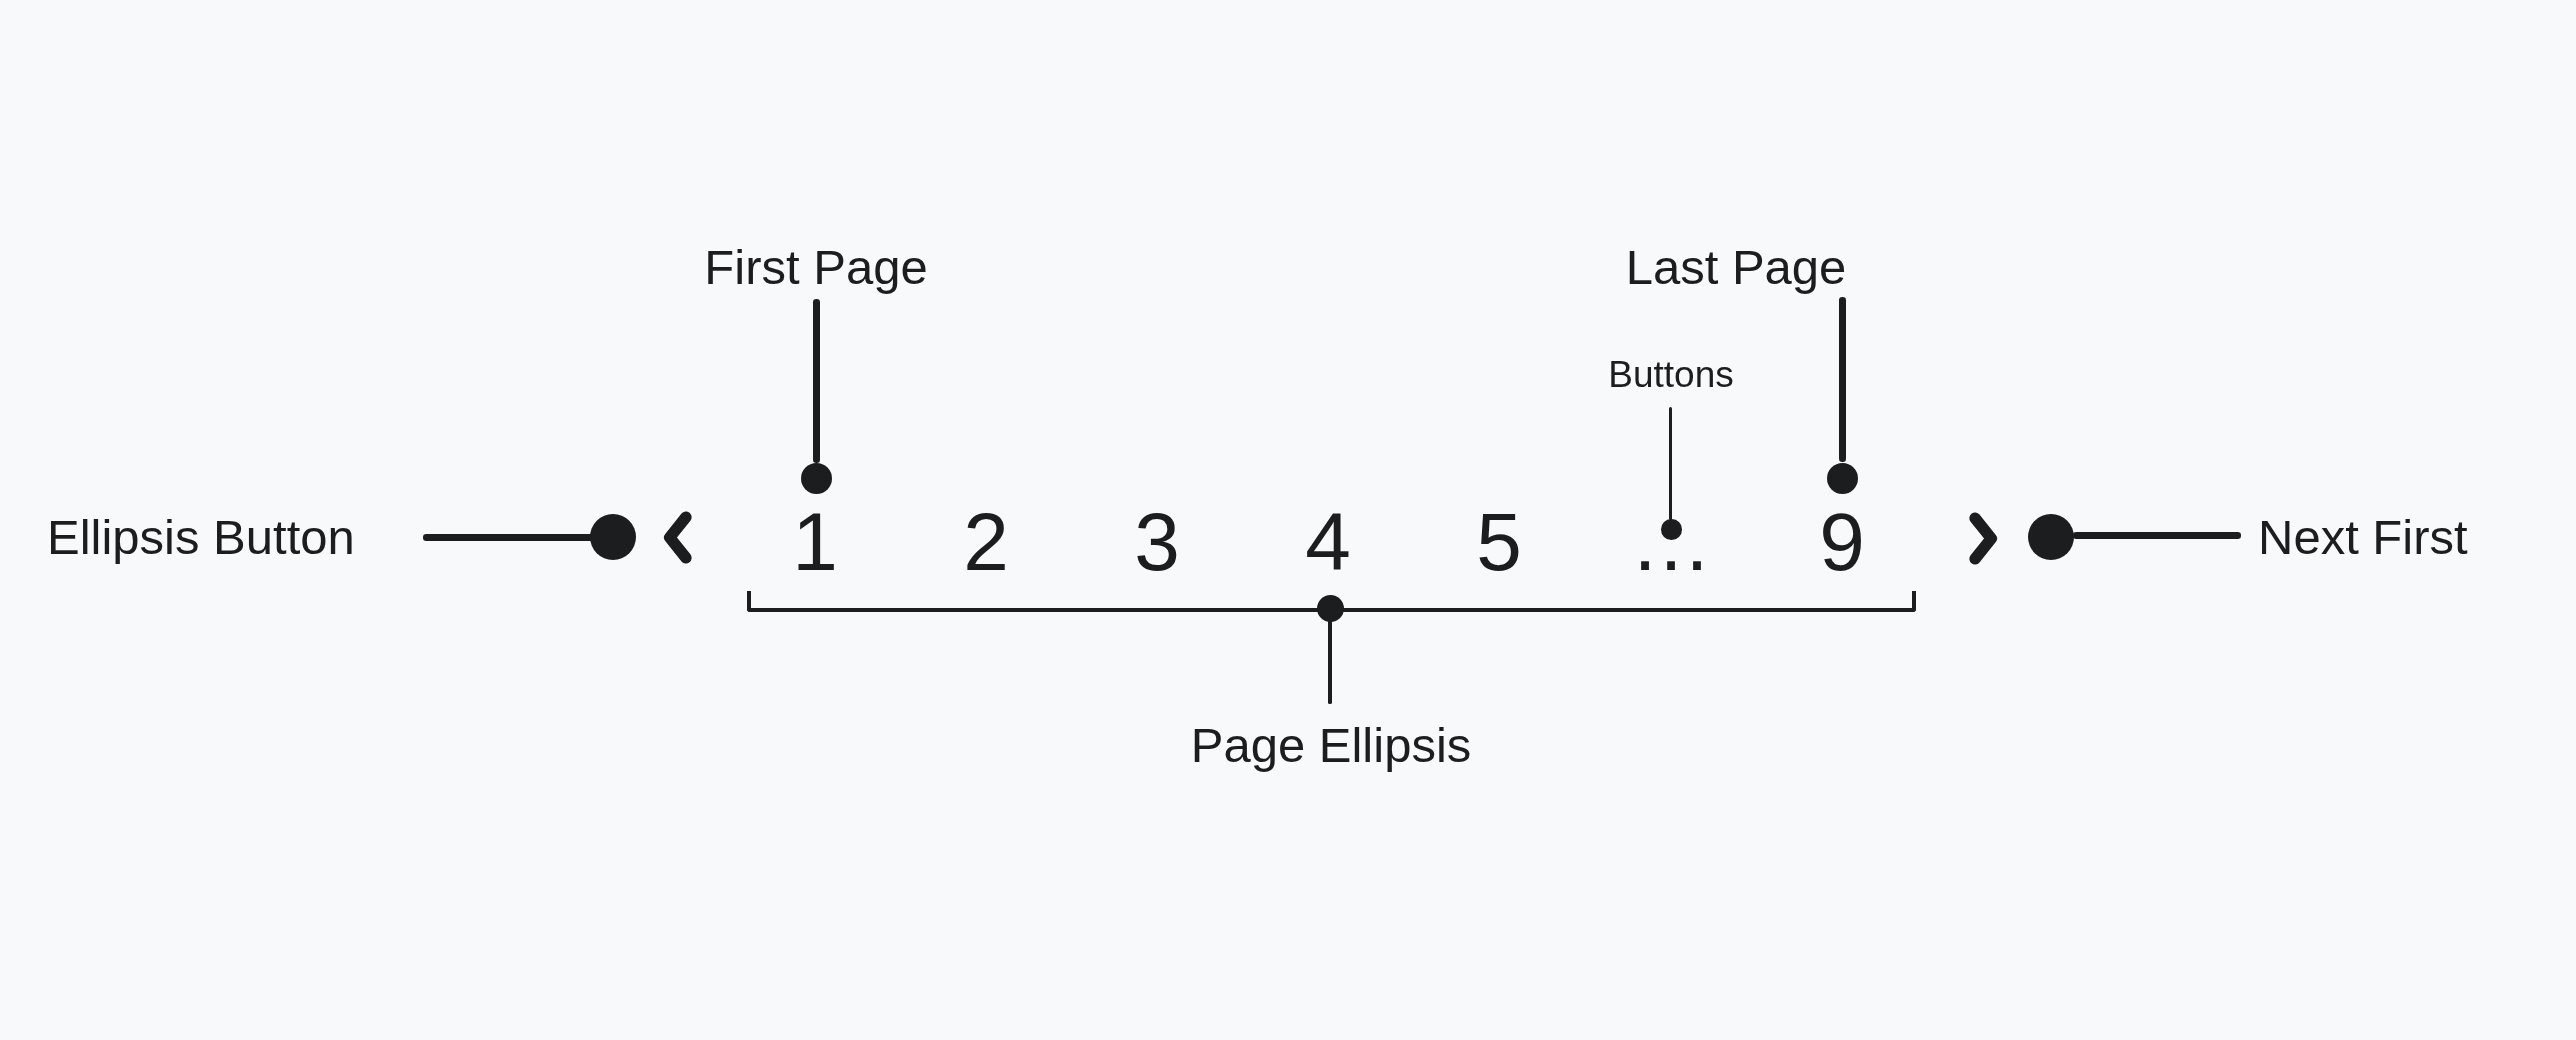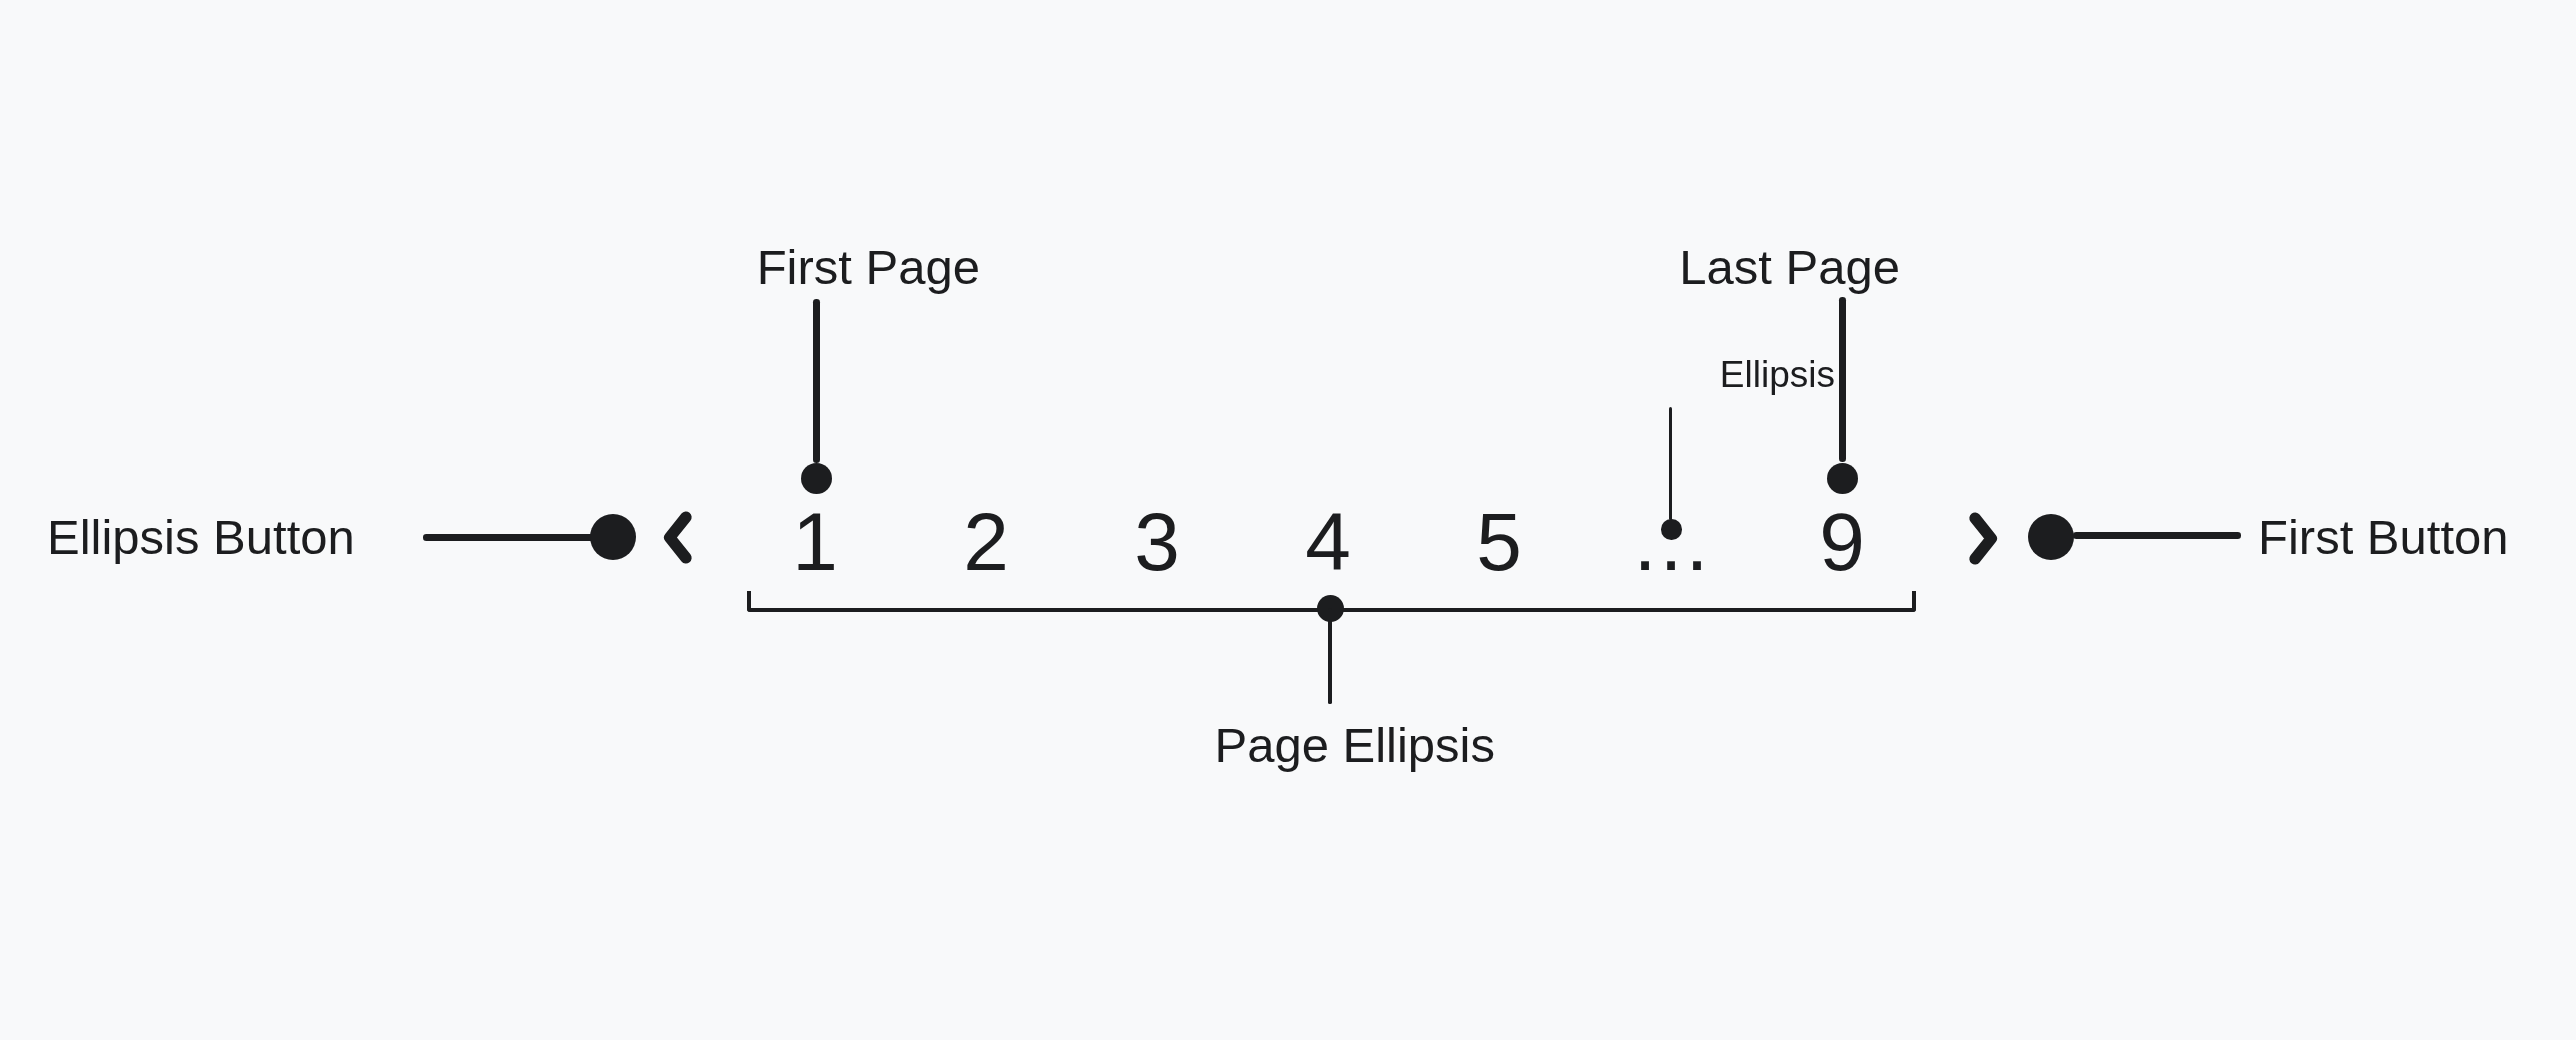--- a/index.html
+++ b/index.html
@@ -19,21 +19,21 @@
   .abs { position: absolute; }
   .label {
     font-size: 49px;
     line-height: 1;
     font-weight: 400;
     white-space: nowrap;
     color: var(--ink);
   }
   .centered {
     width: 328px;
-    text-align: right;
+    text-align: center;
     transform: translateX(-50%);
   }
   .page-num {
     width: 164px;
     text-align: center;
     font-size: 82px;
     line-height: 1;
     font-weight: 400;
     color: var(--ink);
   }
@@ -77,35 +77,35 @@
 <div class="abs page-num" style="left:1760px; top:501px;">9</div>
 
 <svg class="abs chevron" style="left:1966px; top:510px;" width="36" height="57" viewBox="0 0 44 70">
   <polyline points="11,10 31,35 11,60" fill="none" stroke="currentColor" stroke-width="14" stroke-linecap="round" stroke-linejoin="round"></polyline>
 </svg>
 
 <div class="abs dot" style="left:2028px; top:514px; width:46px; height:46px;"></div>
 
 <div class="abs line" style="left:2073px; top:532px; width:168px; height:7.4px;"></div>
 
-<div class="abs label" style="left:2258px; top:513px;">First Button</div>
+<div class="abs label" style="left:2258px; top:513px;">Next First</div>
 
 <div class="abs label centered" style="left:816px; top:243px;">First Page</div>
 
 <div class="abs line" style="left:813px; top:299px; width:6.6px; height:164px;"></div>
 
 <div class="abs dot" style="left:801px; top:463px; width:31px; height:31px;"></div>
 
 <div class="abs label centered" style="left:1736px; top:243px;">Last Page</div>
 
 <div class="abs line" style="left:1839px; top:297px; width:6.6px; height:165px;"></div>
 
 <div class="abs dot" style="left:1827px; top:463px; width:31px; height:31px;"></div>
 
-<div class="abs label centered" style="left:1671px; top:356px; font-size:37px;">Ellipsis</div>
+<div class="abs label centered" style="left:1671px; top:356px; font-size:37px;">Buttons</div>
 
 <div class="abs line" style="left:1669px; top:407px; width:3.3px; height:113px; border-radius:1.6px;"></div>
 
 <div class="abs dot" style="left:1661px; top:519px; width:20.5px; height:20.5px;"></div>
 
 <div class="abs bracket" style="left:747px; top:591px; width:1169px; height:20.5px;"></div>
 
 <div class="abs dot" style="left:1317px; top:595px; width:27px; height:27px;"></div>
 
 <div class="abs line" style="left:1328px; top:608px; width:4.1px; height:96px; border-radius:1.6px;"></div>

